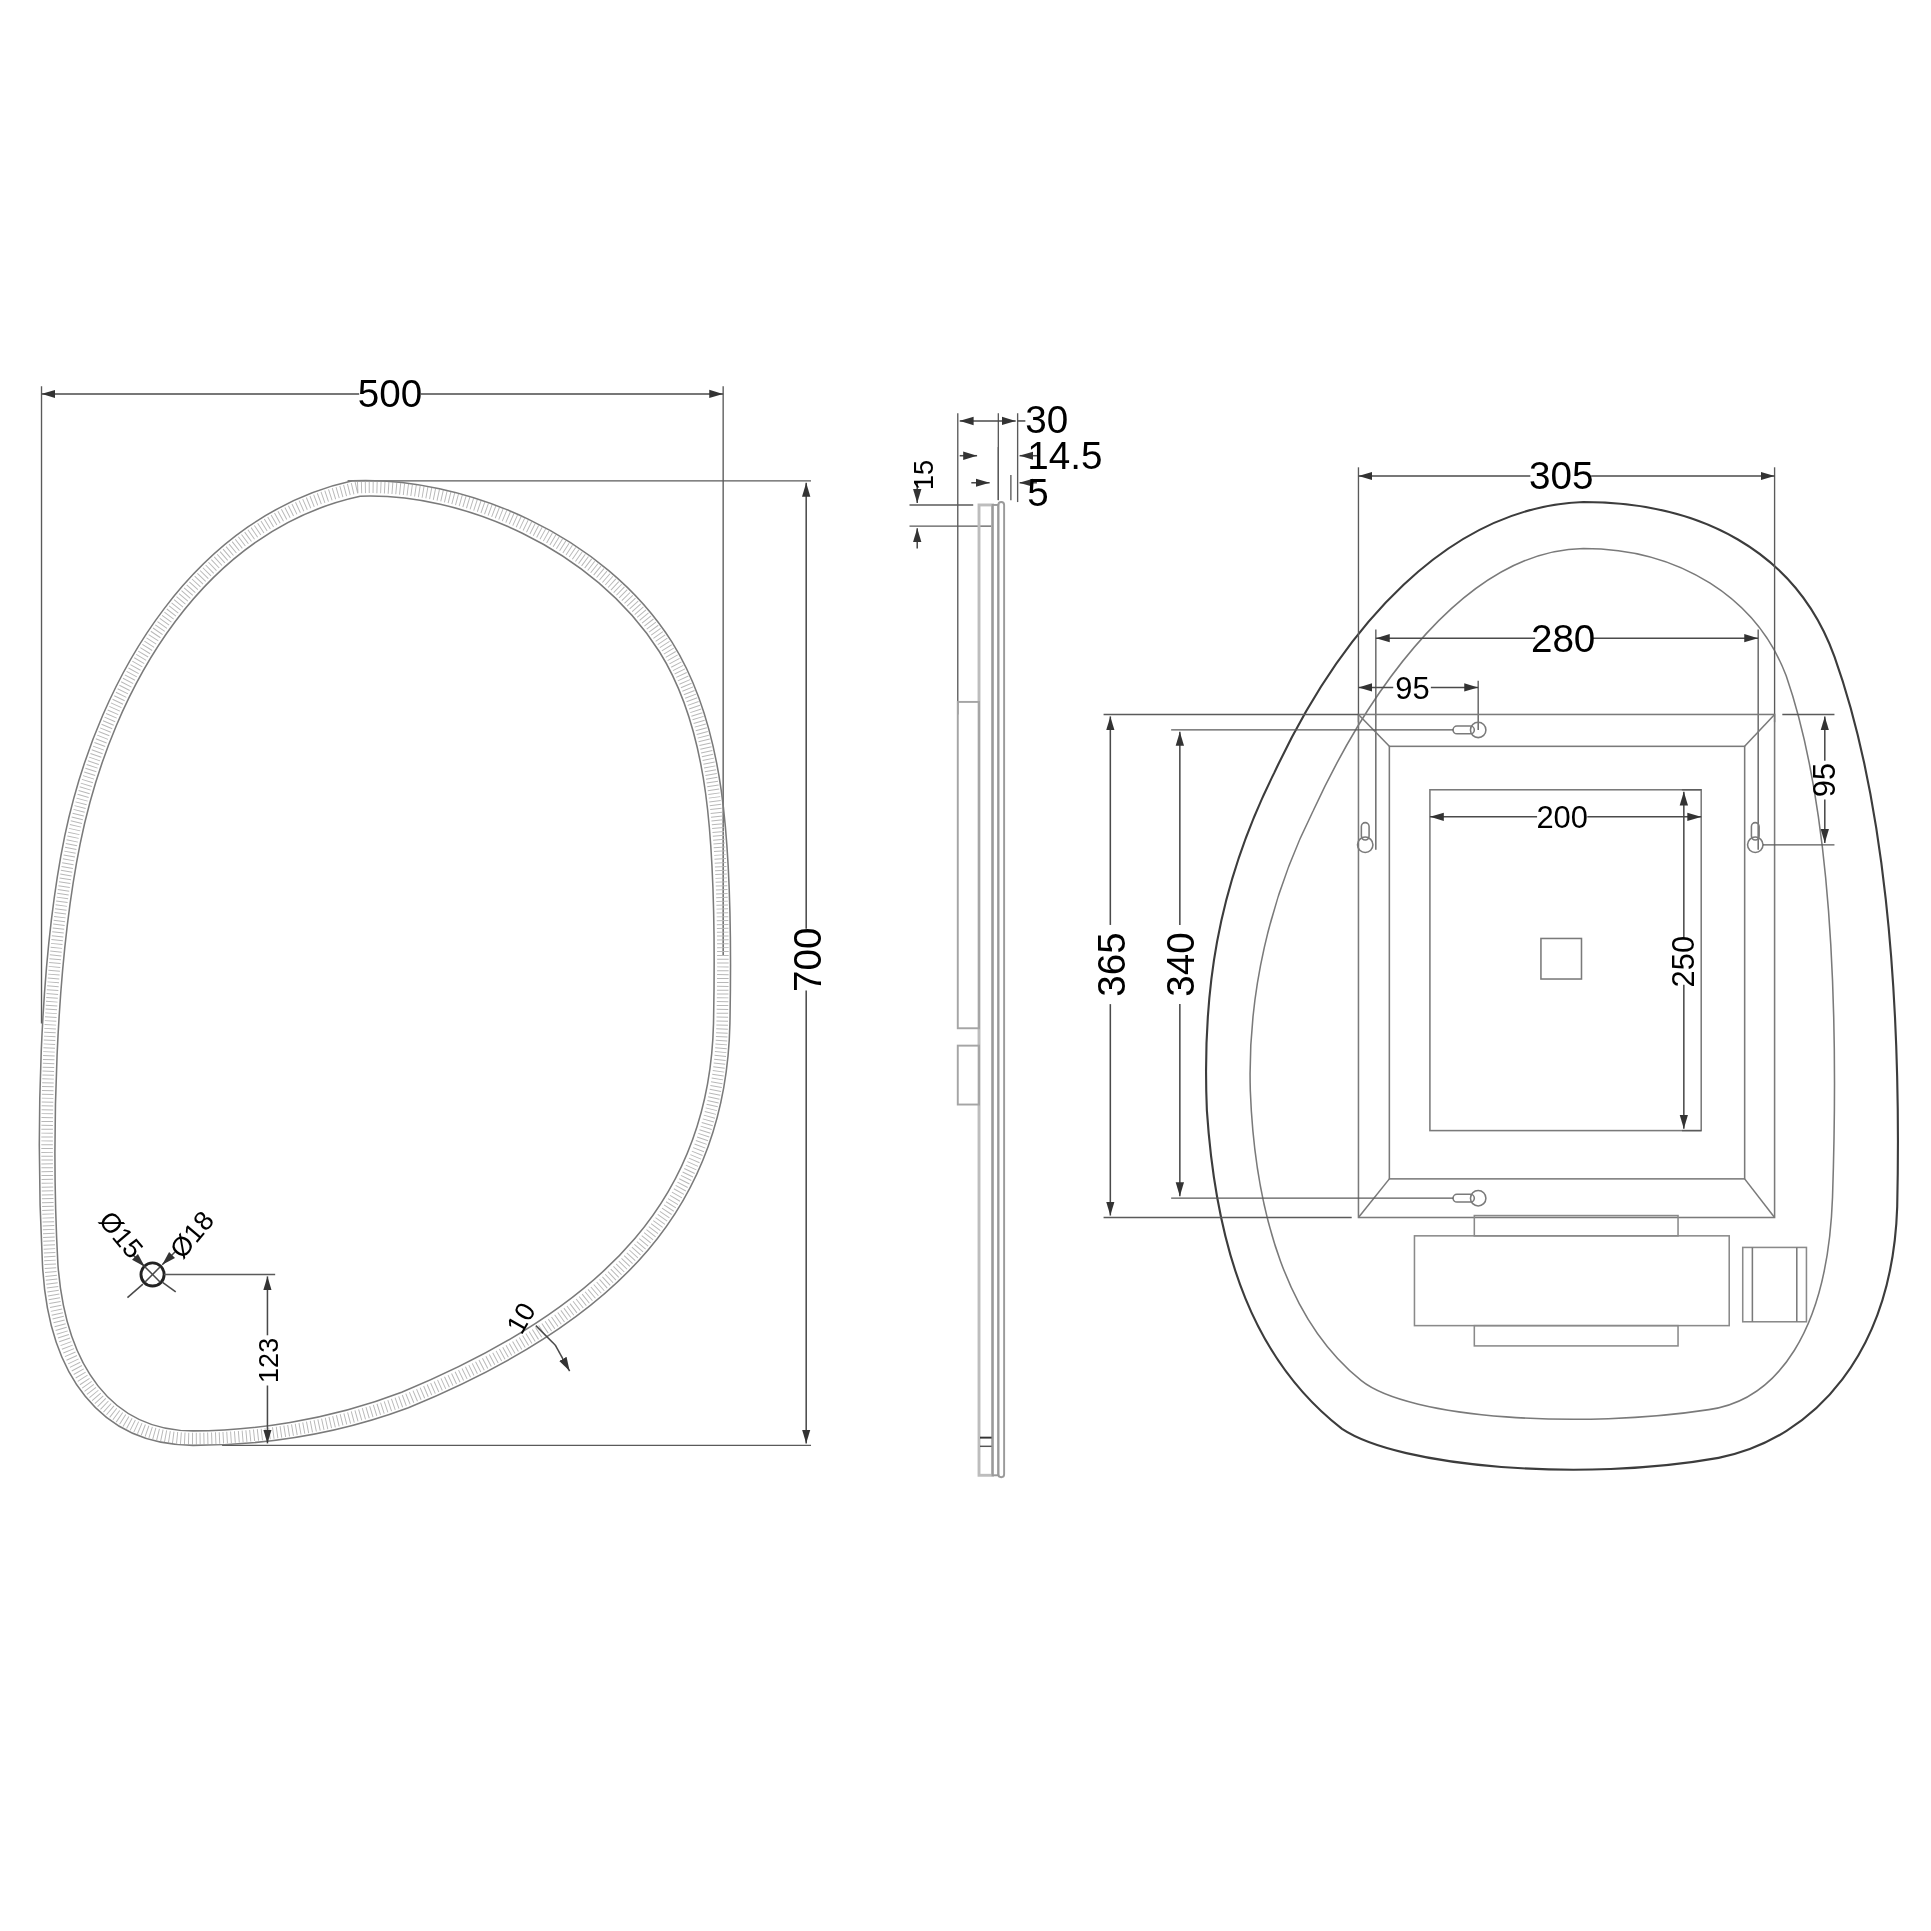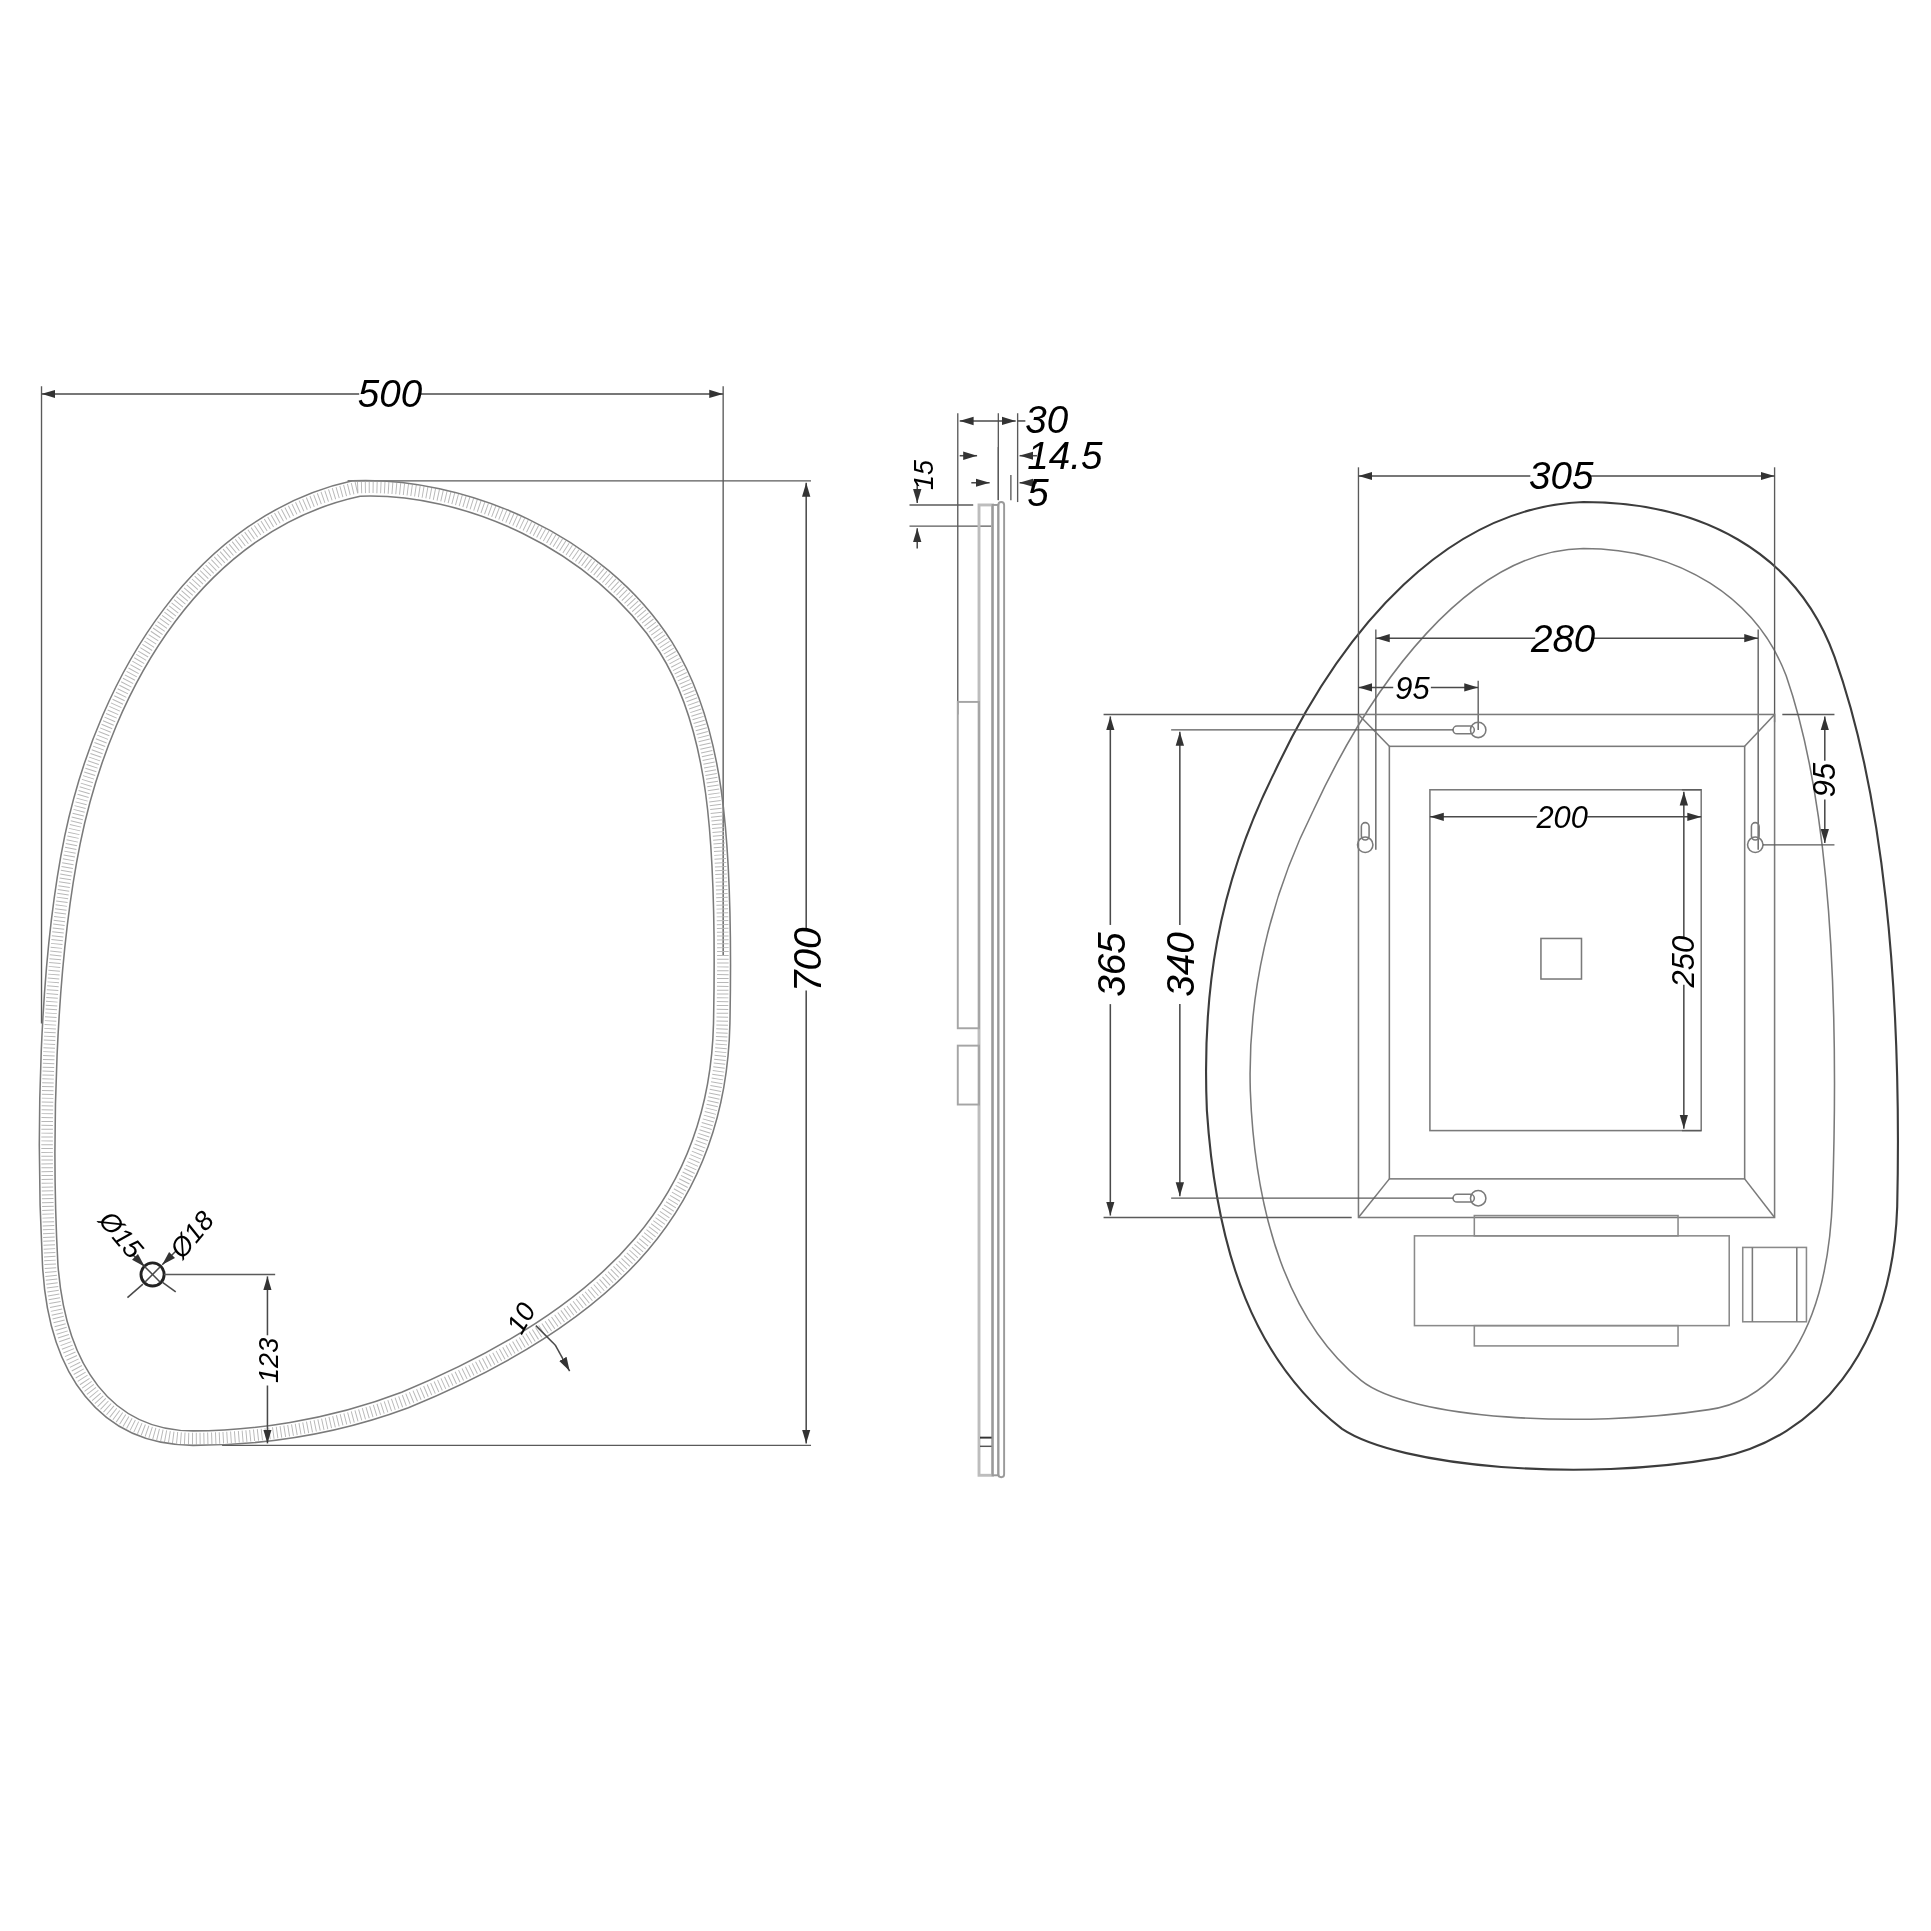--- a/index.html
+++ b/index.html
@@ -1,17 +1,17 @@
 <!DOCTYPE html>
 <html><head>
   <meta charset="utf-8">
   <style>
     html, body { margin: 0; padding: 0; background: #ffffff; }
     body { width: 1931px; height: 1931px; overflow: hidden; font-family: "Liberation Sans", sans-serif; }
-    #canvas { position: absolute; left: 0; top: 0; width: 1931px; height: 1931px; font-style: italic; }
+    #canvas { position: absolute; left: 0; top: 0; width: 1931px; height: 1931px; }
     svg text { font-family: "Liberation Sans", sans-serif; fill: #000; }
     .dim { stroke: #4a4a4a; stroke-width: 1.6; fill: none; }
     .ext { stroke: #5a5a5a; stroke-width: 1.4; fill: none; }
     .part { stroke: #7a7a7a; stroke-width: 1.6; fill: none; }
     .part-dark { stroke: #3c3c3c; stroke-width: 2.2; fill: none; }
     .frame-band { stroke: #b8b8b8; stroke-width: 12; fill: none; stroke-dasharray: 1 3; }
     .lbl-big { font-size: 40px; }
     .lbl-med { font-size: 32px; }
     .lbl-sm { font-size: 28px; }
   </style>

